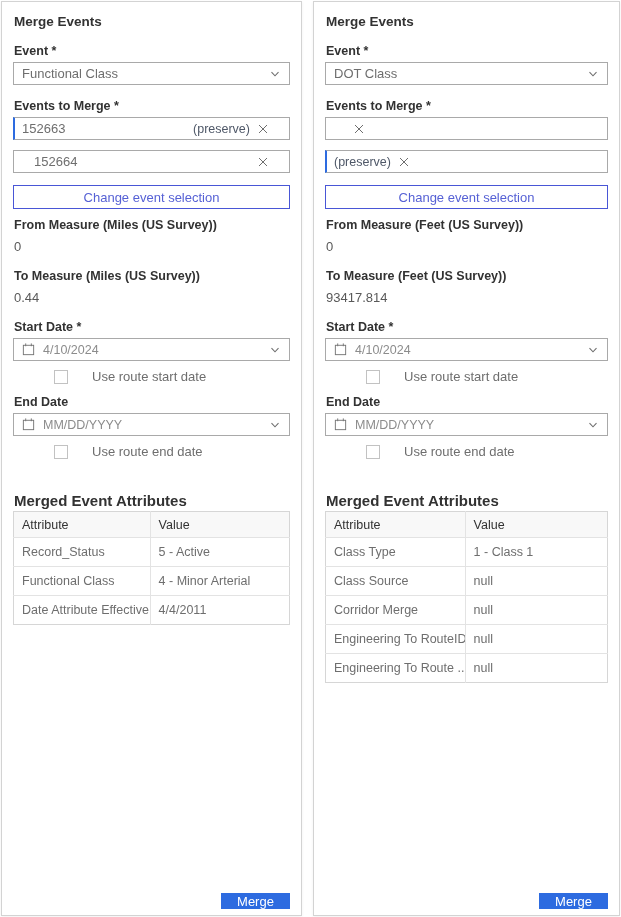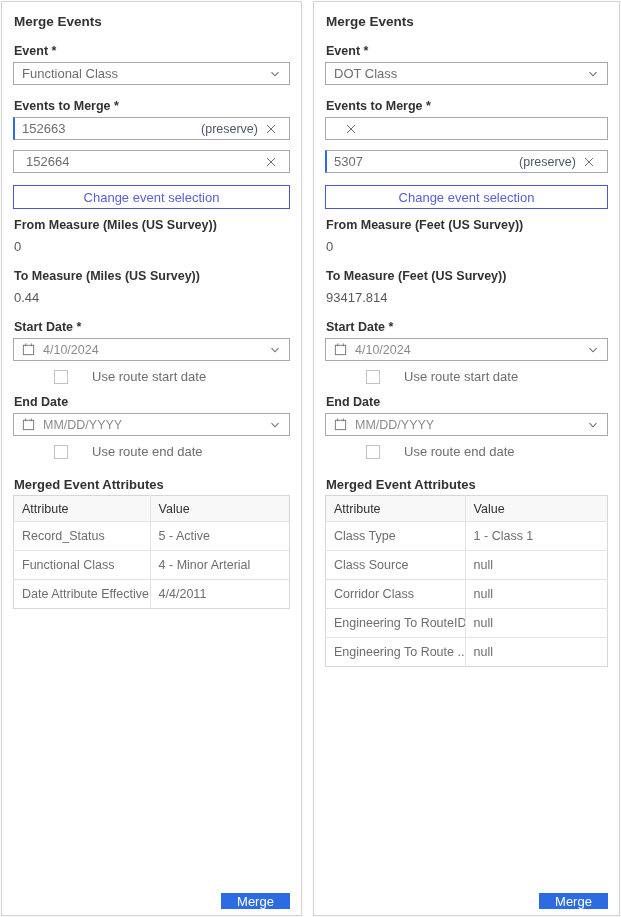--- a/index.html
+++ b/index.html
@@ -24,37 +24,37 @@
     padding:12px 11px 6px 11px;display:flex;flex-direction:column;
     box-shadow:0 1px 3px rgba(0,0,0,0.06);}
   .panel-left{width:301px;}
   .panel-right{width:307px;}
   .panel-title{font-weight:bold;font-size:13.5px;line-height:15px;margin:0 1px 15px 1px;}
   .field-label{font-weight:bold;font-size:12.5px;line-height:15px;margin:0 1px 3px 1px;color:var(--label-dark);}
   .select-box{height:23px;border:1px solid var(--input-border);display:flex;align-items:center;
     padding:0 8px;color:var(--text-gray);margin-bottom:14px;cursor:pointer;background:#fff;}
   .select-box .grow{flex:1 1 auto;white-space:nowrap;overflow:hidden;}
   .event-input{height:23px;border:1px solid var(--input-border);display:flex;align-items:center;
-    padding:0 12px;color:var(--text-gray);margin-bottom:10px;background:#fff;position:relative;}
+    padding:0 20px;color:var(--text-gray);margin-bottom:10px;background:#fff;position:relative;}
   .event-input.preserve{border-left:2px solid var(--accent-blue);padding-left:7px;}
   .event-input .grow{flex:1 1 auto;}
   .preserve-label{color:var(--preserve-text);margin-right:7px;font-size:12.5px;}
   .icon-x{width:12px;height:12px;flex:0 0 auto;cursor:pointer;}
   .change-btn{height:24px;border:1px solid var(--outline-blue);background:#fff;color:#5661d5;
     width:100%;font-family:inherit;font-size:13px;margin:2px 0 9px 0;cursor:pointer;}
   .measure-label{font-weight:bold;font-size:12.5px;line-height:15px;margin:0 1px 6px 1px;}
   .measure-value{color:var(--value-gray);line-height:15px;margin:0 1px 15px 1px;}
   .date-box{height:23px;border:1px solid var(--input-border);display:flex;align-items:center;
     gap:7px;padding:0 8px 0 7px;margin-bottom:8px;cursor:pointer;background:#fff;}
   .date-box .date-text{flex:1 1 auto;color:var(--placeholder-gray);font-size:12.5px;}
   .chk-row{display:flex;align-items:center;gap:24px;margin:0 1px 11px 1px;min-height:15px;padding-left:40px;}
   .chk-row.last{margin-bottom:18px;}
   .checkbox{width:14px;height:14px;border:1px solid #c2c2c2;background:#fff;flex:0 0 auto;cursor:pointer;}
   .chk-label{color:var(--text-gray);}
-  .attr-title{font-weight:bold;font-size:13px;line-height:15px;margin:0 1px 3px 1px;}
+  .attr-title{font-weight:bold;font-size:15px;line-height:15px;margin:16px 1px 3px 1px;}
   table.attrs{width:100%;border-collapse:collapse;border:1px solid var(--table-outer);table-layout:fixed;}
   table.attrs th{background:var(--table-header-bg);text-align:left;font-weight:normal;
     color:var(--label-dark);height:26px;padding:0 8px;border:1px solid var(--table-inner);
     border-top:none;font-size:12.5px;}
   table.attrs th:first-child{border-left:none;}
   table.attrs th:last-child{border-right:none;}
   table.attrs td{color:var(--text-gray);height:29px;padding:0 8px;border:1px solid var(--table-inner);
     font-size:12.5px;white-space:nowrap;overflow:hidden;}
   table.attrs td:first-child{border-left:none;}
   table.attrs td:last-child{border-right:none;}
@@ -200,21 +200,20 @@
     <div class="field-label">Events to Merge *</div>
     <div class="event-input">
       <span class="preserve-label"></span>
       <span class="icon-x">
         <svg width="12" height="12" viewBox="0 0 12 12">
             <path d="M2 2l8 8M10 2l-8 8" stroke="#6e6e6e" stroke-width="1"></path>
           </svg>
       </span>
     </div>
     <div class="event-input preserve">
-      <span class="grow">5307</span>
       <span class="preserve-label">(preserve)</span>
       <span class="icon-x">
         <svg width="12" height="12" viewBox="0 0 12 12">
             <path d="M2 2l8 8M10 2l-8 8" stroke="#6e6e6e" stroke-width="1"></path>
           </svg>
       </span>
     </div>
 
     <button class="change-btn">Change event selection</button>
 
@@ -279,21 +278,21 @@
       <tbody>
         <tr>
           <td>Class Type</td>
           <td>1 - Class 1</td>
         </tr>
         <tr>
           <td>Class Source</td>
           <td>null</td>
         </tr>
         <tr>
-          <td>Corridor Class</td>
+          <td>Corridor Merge</td>
           <td>null</td>
         </tr>
         <tr>
           <td>Engineering To RouteID</td>
           <td>null</td>
         </tr>
         <tr>
           <td>Engineering To Route ...</td>
           <td>null</td>
         </tr>

